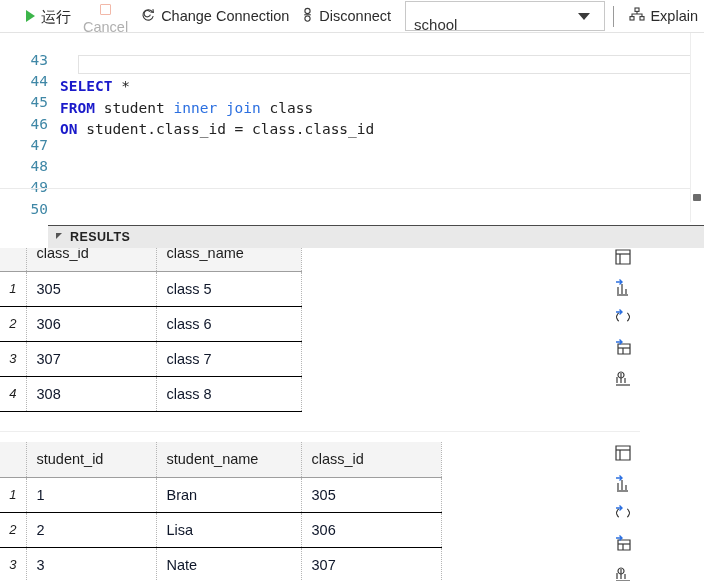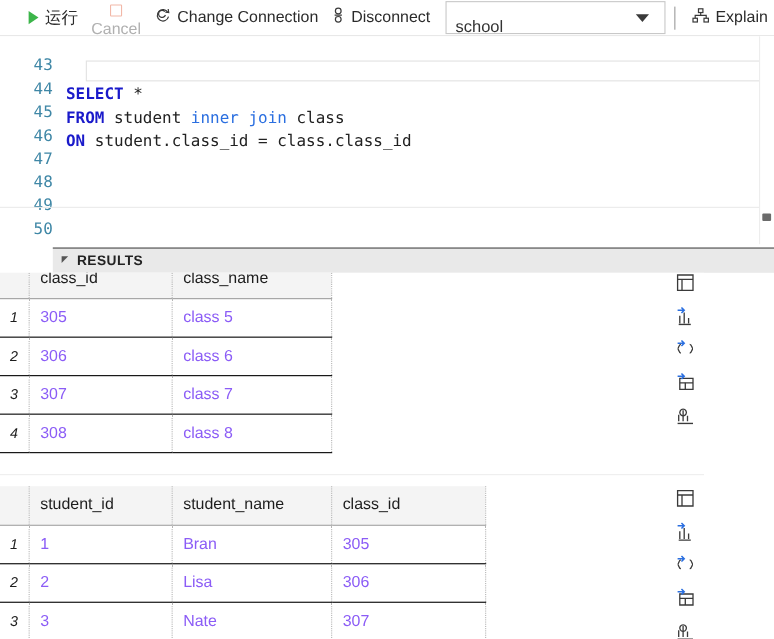--- a/index.html
+++ b/index.html
@@ -119,21 +119,21 @@
 
   .results-body {
     position:absolute; left:0; top:248px; width:640px; height:333px;
     background:#ffffff; overflow:hidden;
   }
 
   
   .grid { position:absolute; left:0; }
   .grid table { border-collapse:collapse; table-layout:fixed; }
   .grid th, .grid td {
-    font-size:14.5px; color:#8b5cf6;
+    font-size:14.5px; color:#0f172a;
     text-align:left; font-weight:normal;
     padding:0 0 0 10px;
     height:35px; vertical-align:middle;
   }
   .grid thead th {
     background:#f4f4f4;
     border-bottom:1px solid #9e9e9e;
     border-right:1px dotted #b5b5b5;
     color:#1d1d1d;
   }

